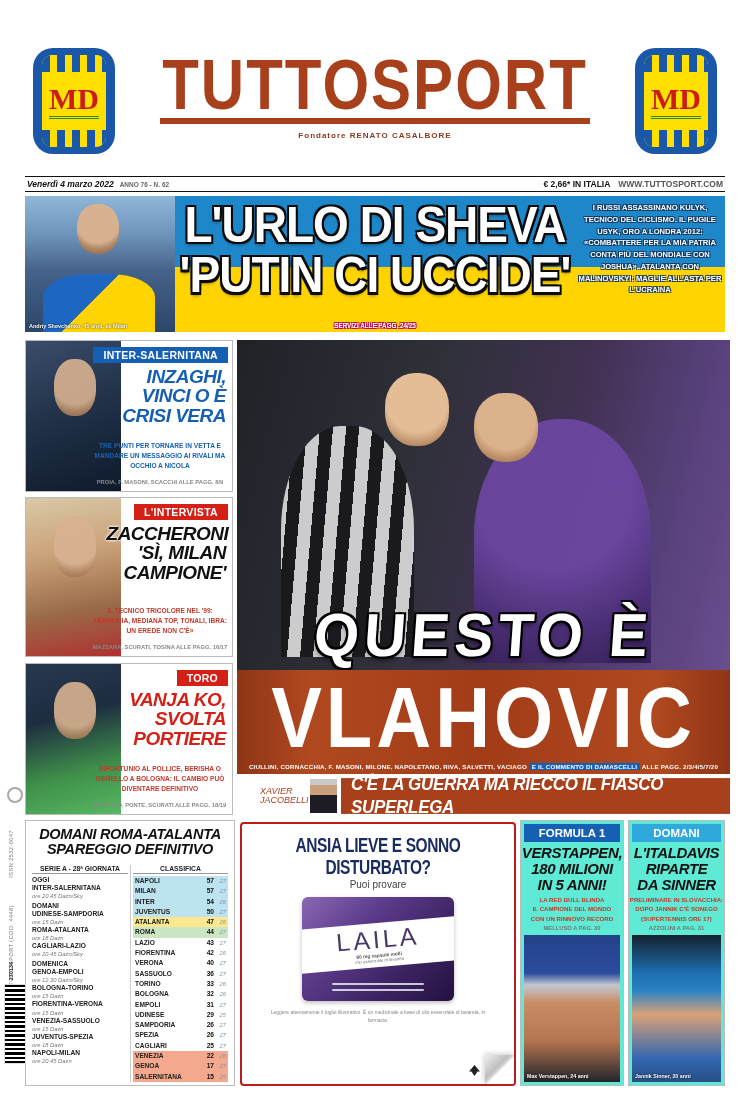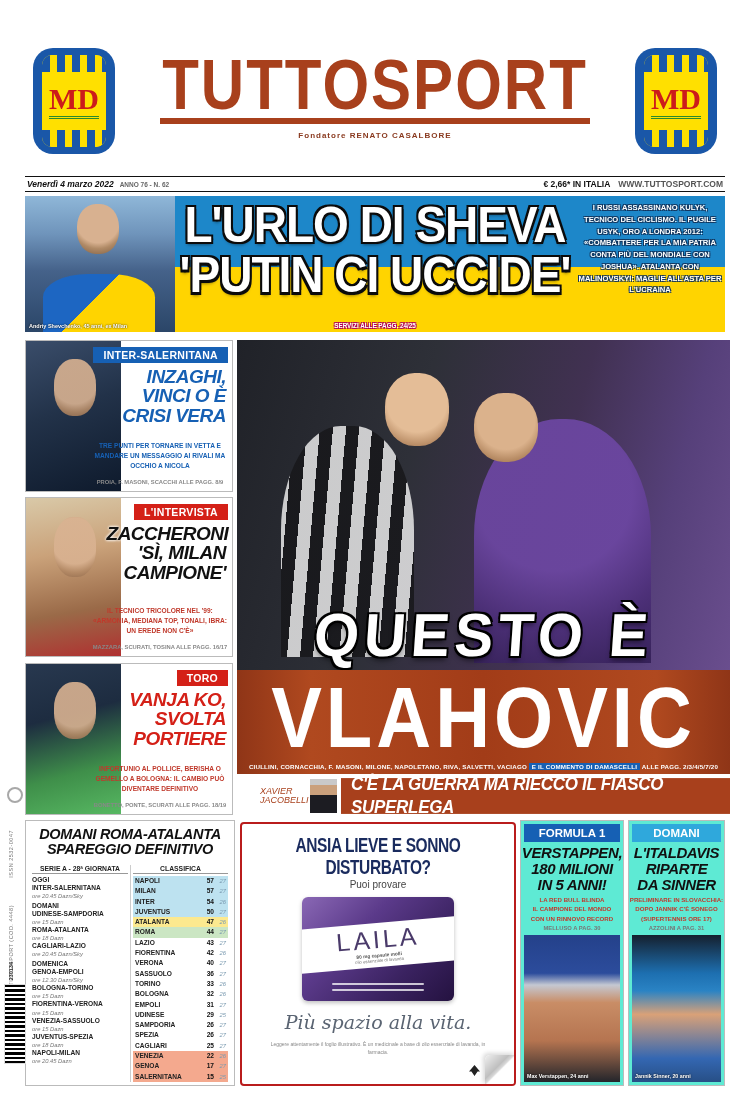--- a/index.html
+++ b/index.html
@@ -392,21 +392,20 @@
     <div class="ad-lead">Puoi provare</div>
     <div class="ad-box">
       <div class="ad-band">
         <div class="ad-brand">LAILA</div>
         <div class="ad-brand-sub">80 mg capsule molli</div>
         <div class="ad-brand-sub2">olio essenziale di lavanda</div>
       </div>
       <div class="dline dl1"></div>
       <div class="dline dl2"></div>
     </div>
-    <div class="ad-tagline">Più spazio alla vita.</div>
     <div class="ad-small">Leggere attentamente il foglio illustrativo. È un medicinale a base di olio essenziale di lavanda, in farmacia.</div>
     <div class="ad-logo"></div>
     <div class="ad-fold"></div>
   </div>
 
   <div class="mini" id="f1">
     <div class="chip2" style="background:#1660B4;">FORMULA 1</div>
     <div class="hl prel">VERSTAPPEN,
 180 MILIONI
 IN 5 ANNI!</div>

